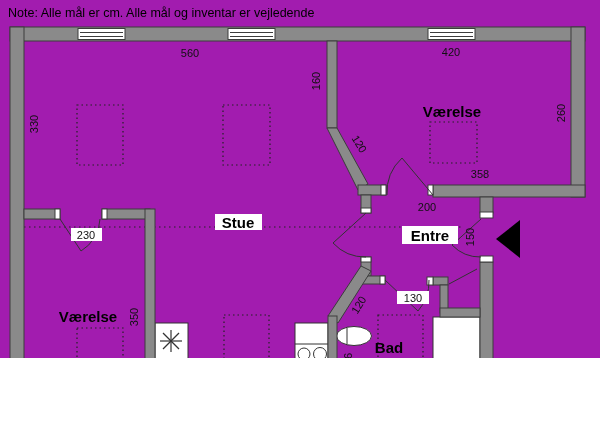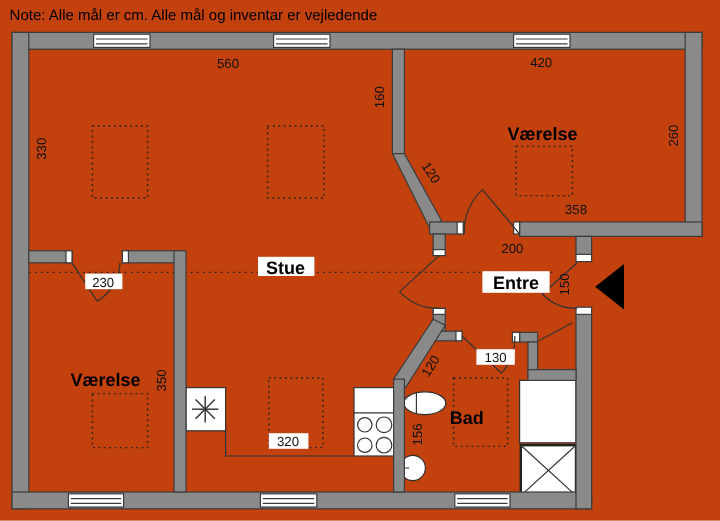--- a/index.html
+++ b/index.html
@@ -1,16 +1,16 @@
 <!DOCTYPE html>
 <html><head>
 <meta charset="utf-8">
 <style>
   html,body{margin:0;padding:0;background:#fff;}
-  .canvas{position:relative;width:600px;height:434px;background:#c2410c;overflow:hidden;
+  .canvas{position:relative;width:600px;height:358px;background:#a21caf;overflow:hidden;
           font-family:"Liberation Sans",sans-serif;}
   .note{position:absolute;left:8px;top:6px;font-size:12.5px;color:#000;white-space:nowrap;}
   svg{position:absolute;left:0;top:0;}
   .wall{fill:#8a8a8a;stroke:#3c3c3c;stroke-width:1;}
   .jamb{fill:#fff;stroke:#3c3c3c;stroke-width:1;}
   .winframe{fill:#fff;stroke:#3c3c3c;stroke-width:1;}
   .winline{stroke:#3c3c3c;stroke-width:1;}
   .thin{stroke:#333;stroke-width:1;fill:none;}
   .fixture{stroke:#333;stroke-width:1;fill:#fff;}
   .dashedrect{fill:none;stroke:#222;stroke-width:1.2;stroke-dasharray:1.5 3;}

